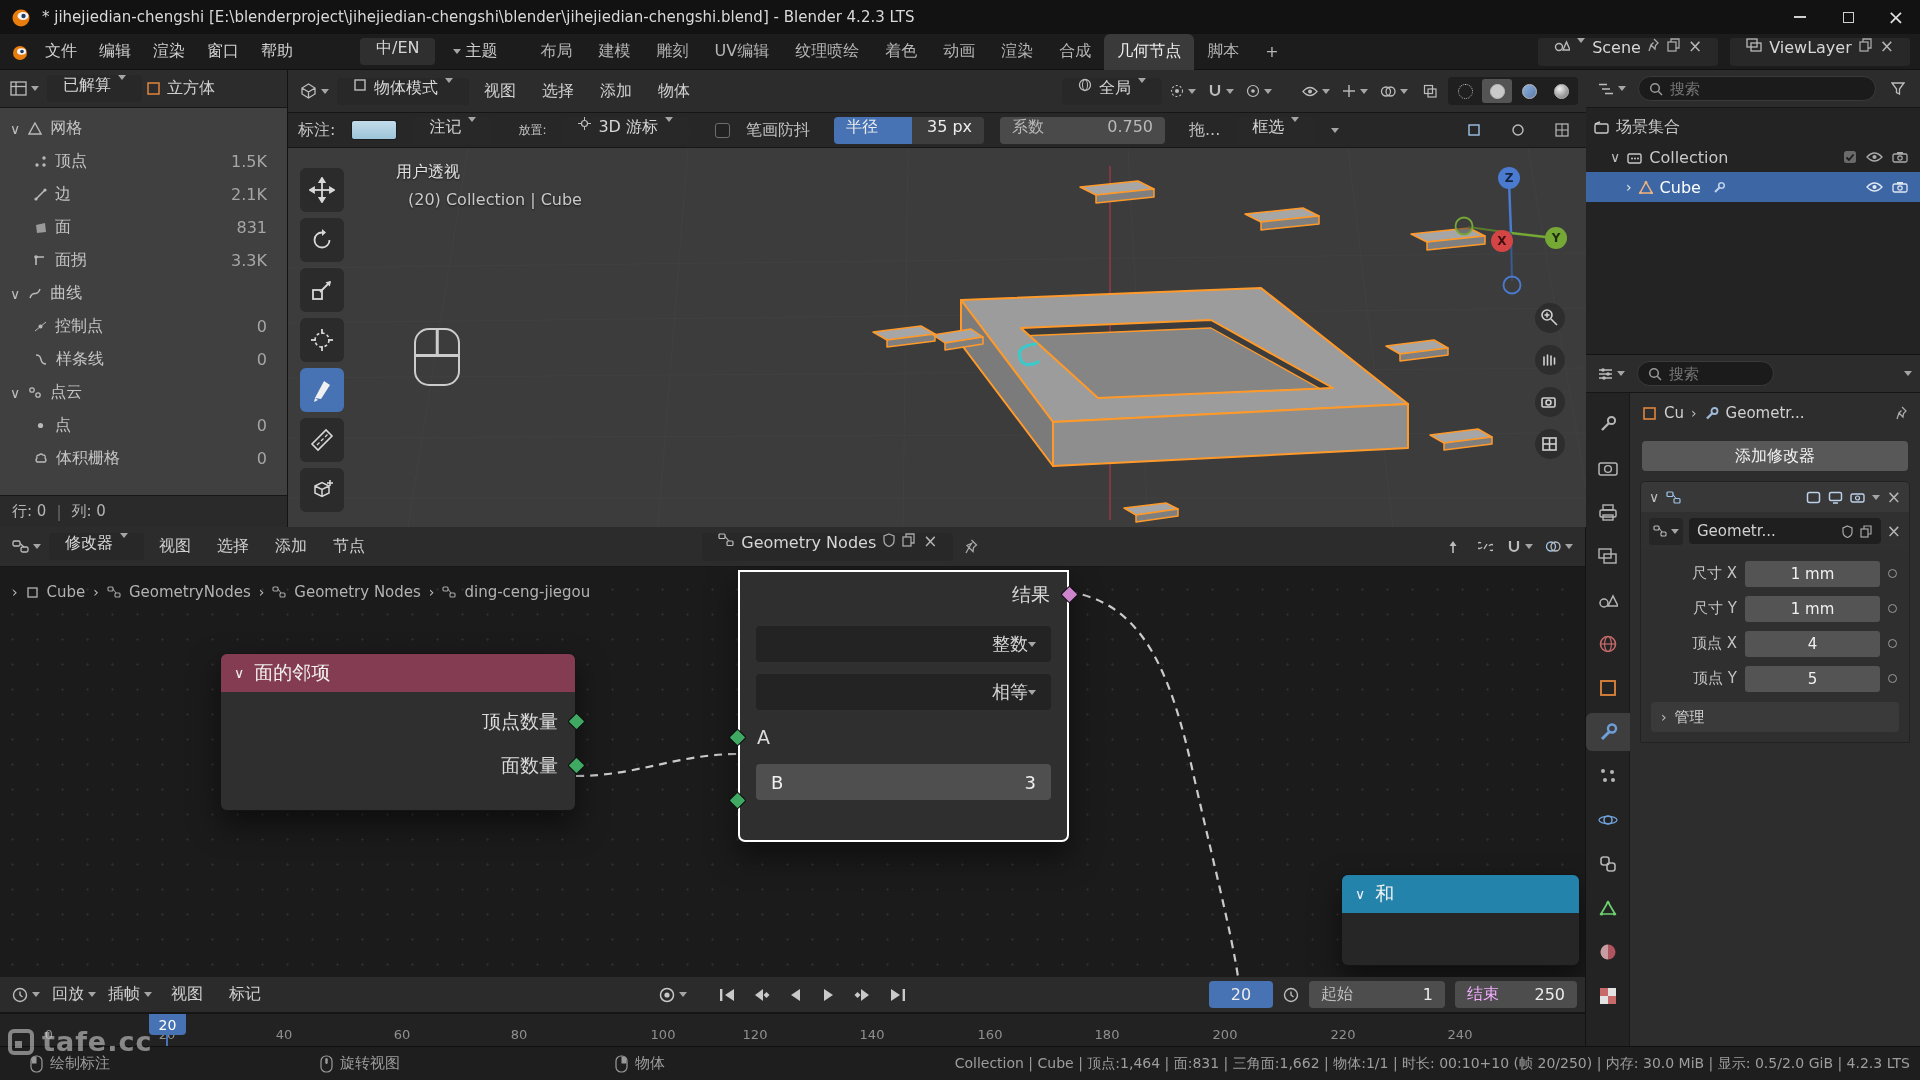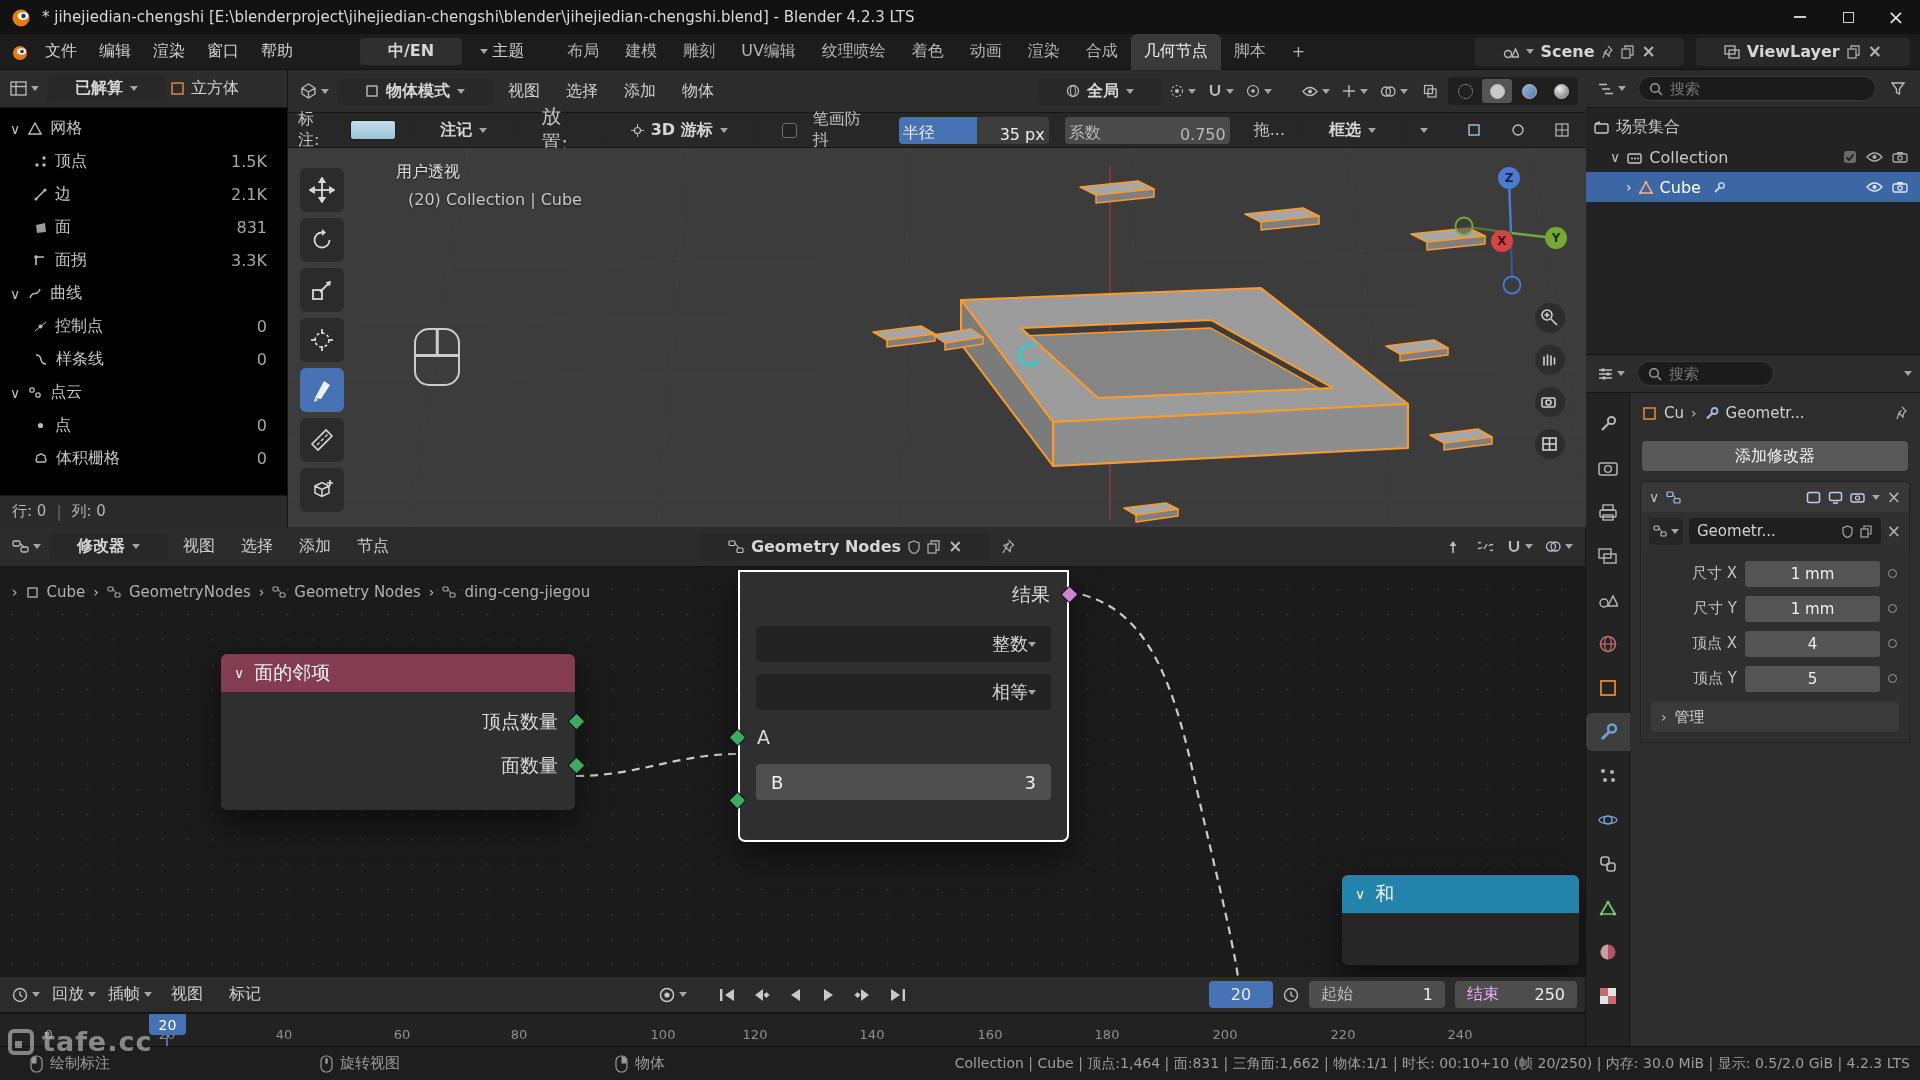--- a/index.html
+++ b/index.html
@@ -4,52 +4,52 @@
 <style>
   *{box-sizing:border-box;margin:0;padding:0;}
   body{background:#000;}
   .root{position:relative;width:1920px;height:1080px;background:#1d1d1d;overflow:hidden;
         font-family:"DejaVu Sans","Liberation Sans",sans-serif;color:#d0d0d0;}
   .abs{position:absolute;}
   .row{display:flex;align-items:center;}
   .caret{width:0;height:0;border-left:4.5px solid transparent;border-right:4.5px solid transparent;border-top:5.5px solid #a5a5a5;flex:none;}
   .chev{color:#bdbdbd;font-size:14px;flex:none;}
   .mi{padding:0 11px;font-size:16px;color:#cfcfcf;height:100%;display:flex;align-items:center;}
-  .dd{display:inline-flex;align-items:center;gap:7px;background:#282828;border-radius:4px;padding:0 28px;height:27px;font-size:16px;color:#d6d6d6;flex:none;font-weight:bold;}
+  .dd{display:inline-flex;align-items:flex-start;gap:7px;background:#282828;border-radius:4px;padding:0 16px;height:27px;font-size:16px;color:#d6d6d6;flex:none;}
   .ibtn{height:27px;min-width:28px;border-radius:4px;display:inline-flex;align-items:center;justify-content:center;gap:4px;flex:none;padding:0 4px;}
   .field{background:#4d4d4d;border-radius:4px;height:27px;display:flex;align-items:center;justify-content:space-between;padding:0 12px;font-size:16px;color:#ececec;flex:none;}
   .xg{color:#b5b5b5;font-size:17px;line-height:1;}
   
   .titlebar{left:0;top:0;width:1920px;height:34px;background:#121212;display:flex;align-items:center;padding-left:10px;}
   .titlebar .t{font-size:15px;color:#d9d9d9;margin-left:10px;white-space:nowrap;overflow:hidden;flex:1;}
   .winbtn{width:48px;height:34px;display:flex;align-items:center;justify-content:center;flex:none;}
   
   .topbar{left:0;top:34px;width:1920px;height:36px;background:#1c1c1c;display:flex;align-items:center;border-bottom:1px solid #101010;}
   .tab{padding:0 13px;height:36px;display:flex;align-items:center;font-size:16px;color:#b5b5b5;flex:none;}
   .tab.active{background:#3a3a3a;color:#efefef;border-radius:6px 6px 0 0;}
   
   .ebar{display:flex;align-items:center;background:#2c2c2c;border-bottom:1px solid #161616;gap:4px;}
   .editor{overflow:hidden;}
   
-  .spreadsheet{left:0;top:70px;width:288px;height:457px;background:#000000;border-right:1px solid #131313;}
+  .spreadsheet{left:0;top:70px;width:288px;height:457px;background:#404040;border-right:1px solid #131313;}
   .ssrow{height:33px;display:flex;align-items:center;gap:8px;font-size:16px;color:#c4c4c4;padding:0 10px;}
   .ssval{margin-left:auto;color:#a6a6a6;width:70px;text-align:right;padding-right:10px;flex:none;}
   
   .viewport{left:288px;top:70px;width:1298px;height:457px;background:#3c3c3c;}
   .vp-content{position:absolute;left:0;top:78px;width:1298px;height:379px;background:#3c3c3c;}
   .vtool{position:absolute;left:12px;top:20px;display:flex;flex-direction:column;gap:6px;z-index:3;}
   .vtbtn{width:44px;height:44px;background:rgba(40,40,40,.85);border-radius:6px;display:flex;align-items:center;justify-content:center;}
   .vtbtn.active{background:#4772b3;}
   .ov1{position:absolute;left:108px;top:14px;font-size:16px;color:#e2e2e2;text-shadow:0 1px 2px rgba(0,0,0,.6);z-index:3;}
   .ov2{position:absolute;left:120px;top:42px;font-size:16px;color:#c9c9c9;text-shadow:0 1px 2px rgba(0,0,0,.6);z-index:3;}
   .mouseg{position:absolute;left:126px;top:180px;width:46px;height:58px;border:2.5px solid #e6e6e6;border-radius:15px;opacity:.85;z-index:3;}
   .mouseg .v{position:absolute;left:50%;top:0;width:2.5px;height:45%;background:#e6e6e6;transform:translateX(-50%);}
   .mouseg .h{position:absolute;left:0;top:45%;width:100%;height:2.5px;background:#e6e6e6;}
   .swatch{width:46px;height:20px;border-radius:3px;background:linear-gradient(#c3dcea,#9cc4d8);border:1px solid #1c1c1c;flex:none;}
-  .slider{border-radius:4px;height:27px;display:flex;align-items:flex-end;justify-content:space-between;padding:0 4px;font-size:16px;color:#ececec;flex:none;}
+  .slider{border-radius:4px;height:27px;display:flex;align-items:flex-start;justify-content:space-between;padding:0 12px;font-size:16px;color:#ececec;flex:none;}
   .sphere{width:15px;height:15px;border-radius:50%;border:1.5px solid #bdbdbd;flex:none;}
   .seg{display:flex;background:#1f1f1f;border-radius:4px;padding:2px;gap:2px;}
   .seg .opt{width:30px;height:24px;display:flex;align-items:center;justify-content:center;border-radius:3px;}
   .seg .opt.active{background:#545454;}
   
   .nodeeditor{left:0;top:527px;width:1586px;height:450px;background-color:#1b1b1b;
     background-image:radial-gradient(#2c2c2c 1.1px,transparent 1.25px);background-size:25px 25px;border-right:1px solid #131313;}
   .ne-head{position:absolute;left:0;top:0;width:100%;height:40px;z-index:5;}
   .crumbs{position:absolute;left:12px;top:56px;display:flex;align-items:center;gap:8px;font-size:15px;color:#b2b2b2;z-index:4;}
   .node{position:absolute;background:#2f2f2f;border:1px solid #141414;border-radius:7px;box-shadow:0 14px 30px rgba(0,0,0,.5);z-index:3;}
@@ -388,21 +388,21 @@
       </div>
     </div>
 
     <div class="ebar" style="height:35px;background:#272727;padding:0 10px;gap:16px;">
       <span style="font-size:16px;color:#c3c3c3;">标注:</span>
       <div class="swatch"></div>
       <div class="dd">
         <span>注记</span>
         <span class="caret"></span>
       </div>
-      <span style="font-size:20px;color:#c3c3c3;margin-left:10px;">放置:</span>
+      <span style="font-size:12px;color:#c3c3c3;margin-left:10px;">放置:</span>
       <div class="dd">
         <svg width="13" height="13">
             <circle cx="6.5" cy="6.5" r="3" fill="none" stroke="#bdbdbd" stroke-width="1.2"></circle>
             <line x1="6.5" y1="0" x2="6.5" y2="3" stroke="#bdbdbd"></line>
             <line x1="6.5" y1="10" x2="6.5" y2="13" stroke="#bdbdbd"></line>
             <line x1="0" y1="6.5" x2="3" y2="6.5" stroke="#bdbdbd"></line>
             <line x1="10" y1="6.5" x2="13" y2="6.5" stroke="#bdbdbd"></line>
           </svg>
         <span>3D 游标</span>
         <span class="caret"></span>

